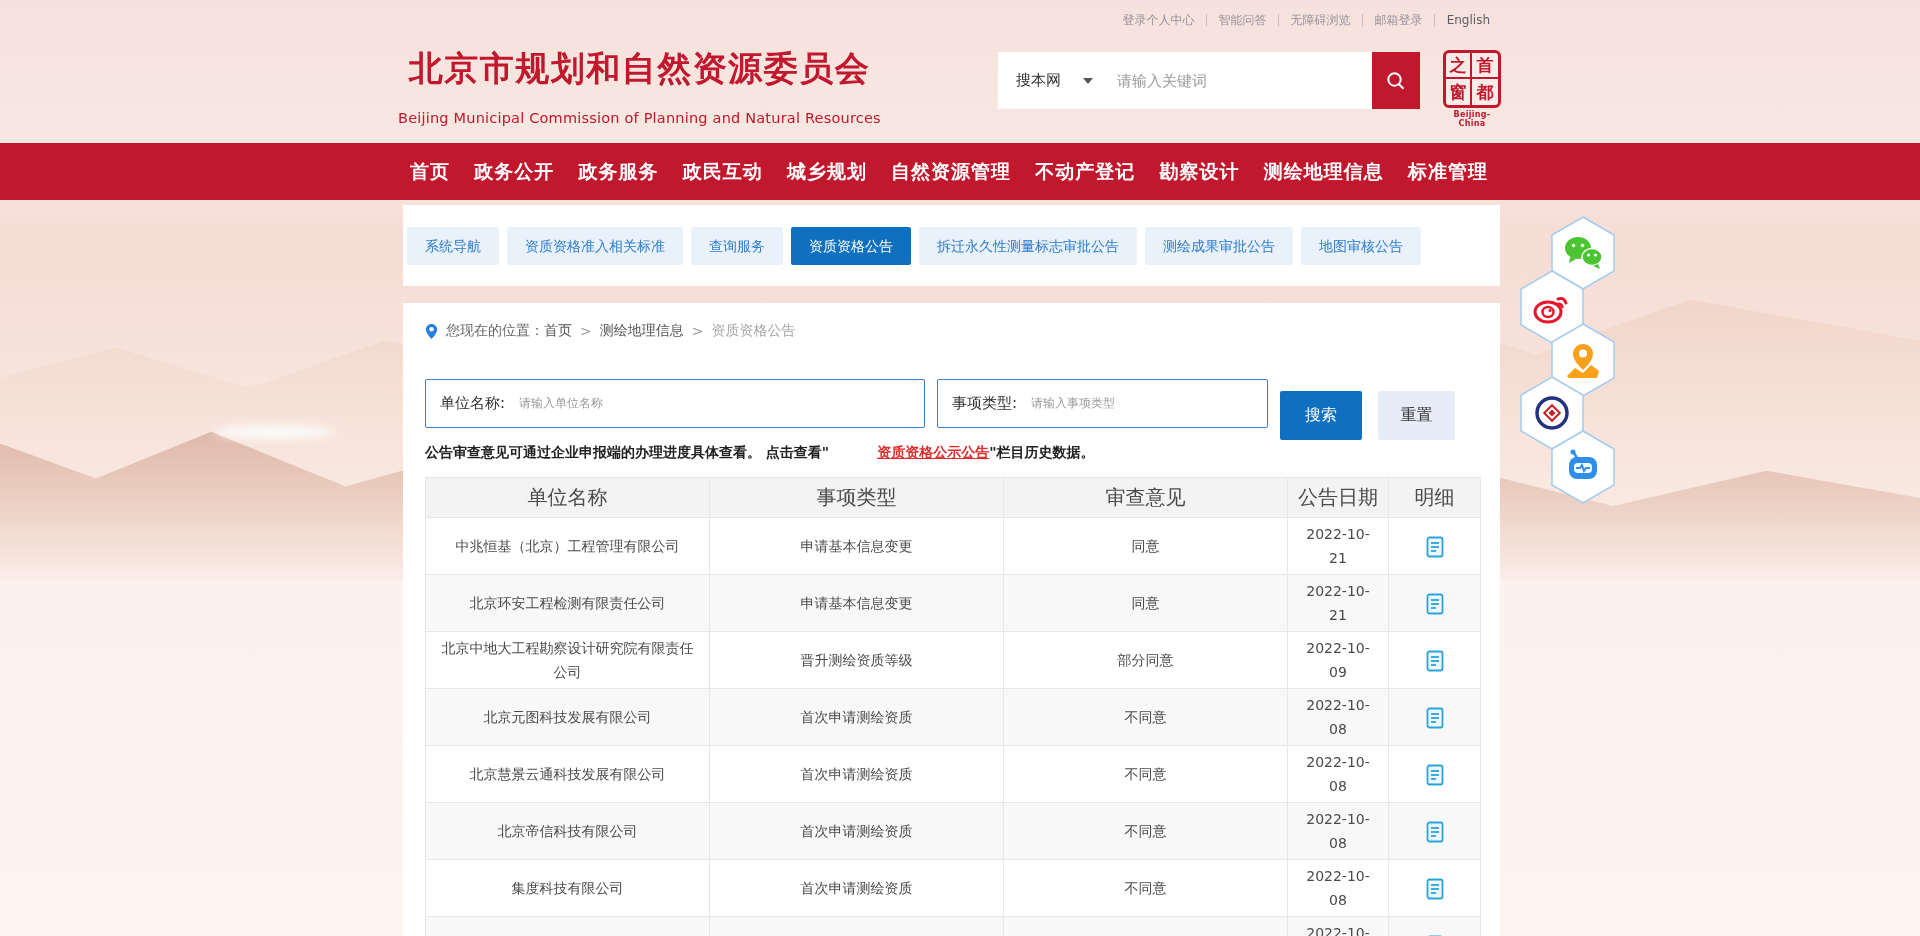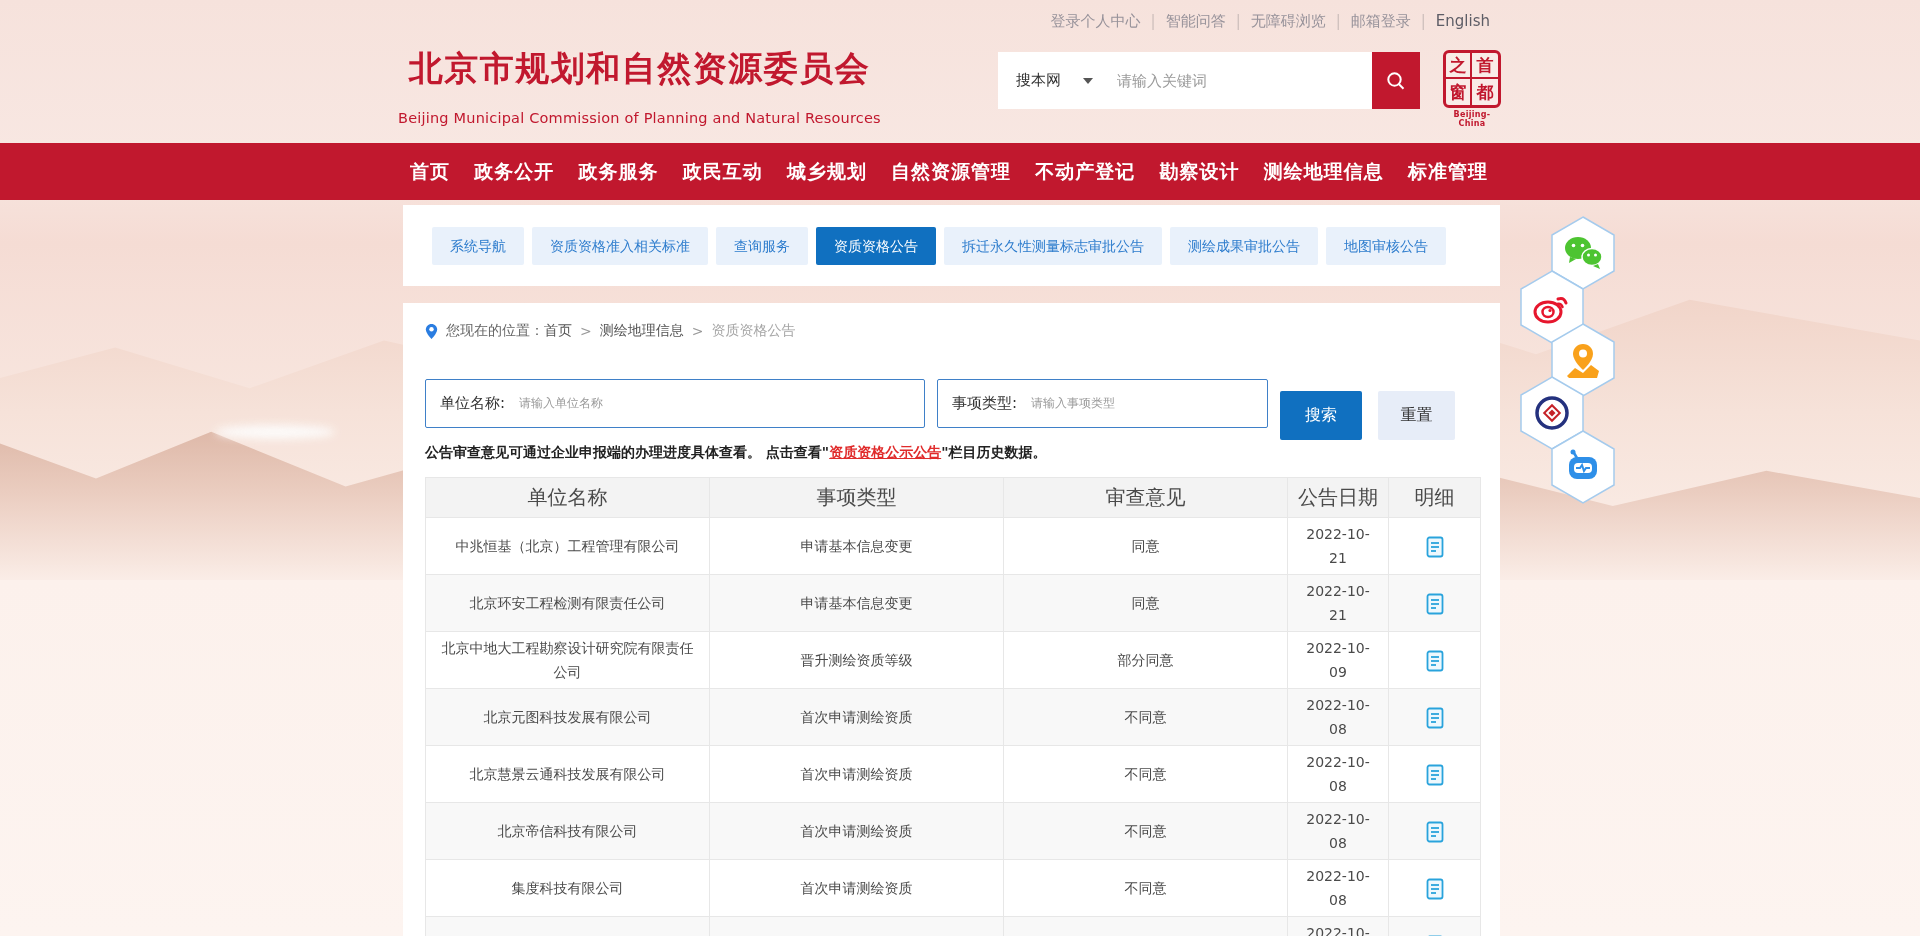--- a/index.html
+++ b/index.html
@@ -13,21 +13,21 @@
   .mtn1 { top:225px; height:340px;
     background:linear-gradient(180deg,#eeccbf 0%,#f6e2d9 55%,#fbeee8 100%);
     clip-path:polygon(0 45%,6% 36%,13% 48%,20% 34%,28% 44%,36% 28%,45% 42%,55% 26%,63% 40%,72% 24%,80% 38%,88% 22%,100% 34%,100% 100%,0 100%); }
   .mtn2 { top:385px; height:195px; opacity:.85;
     background:linear-gradient(180deg,#cfa08c 0%,#e8c8ba 55%,#faece6 100%);
     clip-path:polygon(0 30%,5% 48%,11% 24%,18% 52%,26% 30%,33% 56%,41% 34%,50% 58%,58% 36%,66% 60%,75% 40%,84% 62%,92% 44%,100% 58%,100% 100%,0 100%); }
   .snow { position:absolute; top:425px; left:215px; width:120px; height:14px; border-radius:50%;
     background:#fdfdfd; filter:blur(4px); opacity:.9; z-index:0; }
 
   
-  .topbar { position:absolute; top:12px; right:420px; z-index:2; font-size:15px; color:#97929a; }
+  .topbar { position:absolute; top:12px; right:420px; z-index:2; font-size:12px; color:#97929a; }
   .topbar .tblink { margin:0 10px; cursor:pointer; }
   .topbar .tblink.en { color:#5d5d66; }
   .topbar .sep { color:#cdbfbc; }
 
   
   .site-title { position:absolute; left:398px; top:48px; z-index:2; }
   .site-title h1 { font-size:34px; font-weight:bold; color:var(--brand-red,#c30d23); letter-spacing:1.5px; line-height:40px;text-align:center; }
   .site-title p { font-size:14.5px; color:var(--brand-red,#c30d23); margin-top:22px; letter-spacing:.2px; }
 
   .hsearch { position:absolute; left:998px; top:52px; z-index:2; display:flex; }
@@ -51,21 +51,21 @@
   .stamp .cap { font-size:8px; font-weight:bold; color:var(--brand-red,#c1182e); margin-top:2px; letter-spacing:.3px; }
 
   
   .nav { position:absolute; top:143px; left:0; width:1920px; height:57px; background:var(--brand-red,#c1182e); z-index:2; }
   .nav .wrap { position:absolute; left:410px; width:1078px; height:57px; display:flex;
     justify-content:space-between; align-items:center; }
   .nav-item { color:#fff; font-size:19px; font-weight:600; letter-spacing:1px; cursor:pointer; white-space:nowrap; }
 
   
   .tabs-panel { position:absolute; left:403px; top:205px; width:1097px; height:81px; background:#fff; z-index:2;
-    display:flex; align-items:center; padding-left:29px; }
+    display:flex; align-items:center; padding-left:4px; }
   .tab { height:38px; line-height:38px; padding:0 18px; margin-right:8px; font-size:14px; cursor:pointer;
     background:#e9f1fb; color:#2d7ccd; border-radius:2px; white-space:nowrap; }
   .tab.active { background:var(--accent-blue,#1070c0); color:#fff; }
 
   
   .content { position:absolute; left:403px; top:303px; width:1097px; height:633px; background:#fff; z-index:2; overflow:hidden; }
 
   .breadcrumb { position:absolute; top:19px; left:22px; display:flex; align-items:center; font-size:14px; color:#666; }
   .breadcrumb .pin { margin-right:8px; display:flex; }
   .breadcrumb .crumb { color:#555; cursor:pointer; }
@@ -80,21 +80,21 @@
   .fbox .flabel { font-size:15px; color:#333; padding-left:14px; white-space:nowrap; }
   .fbox input { border:0; outline:0; flex:1; height:100%; font-size:12px; padding-left:14px;
     font-family:Liberation Mono, monospace; color:#333; background:transparent; }
   .fbox input::placeholder { color:#9a9a9a; }
   .fbtn { position:absolute; top:12px; height:49px; border:0; border-radius:2px; font-size:16px; cursor:pointer;
     font-family:inherit; }
   .fbtn.search { left:855px; width:82px; background:var(--accent-blue,#1070c0); color:#fff; }
   .fbtn.reset { left:953px; width:77px; background:#e7edf8; color:#333; }
 
   .notice { position:absolute; top:141px; left:22px; font-size:14px; font-weight:600; color:#222; }
-  .notice .nlink { color:var(--link-red,#e02b2b); text-decoration:underline; cursor:pointer; }
+  .notice .nlink { color:var(--link-red,#e02b2b); text-decoration:underline; cursor:pointer;margin-left:48px; }
 
   table.list { position:absolute; top:174px; left:22px; width:1055px; border-collapse:collapse; table-layout:fixed; }
   table.list th { background:#f3f3f3; height:40px; font-size:20px; font-weight:normal; color:#4a4a4a;
     border:1px solid #e7e7e7; }
   table.list td { height:44px; font-size:14px; color:#4a4a4a; text-align:center; border:1px solid #e7e7e7;
     padding:4px 10px; line-height:24px; }
   table.list tr.even td { background:#f8f8f8; }
   .detail-btn { display:inline-flex; cursor:pointer; vertical-align:middle; }
 
   

